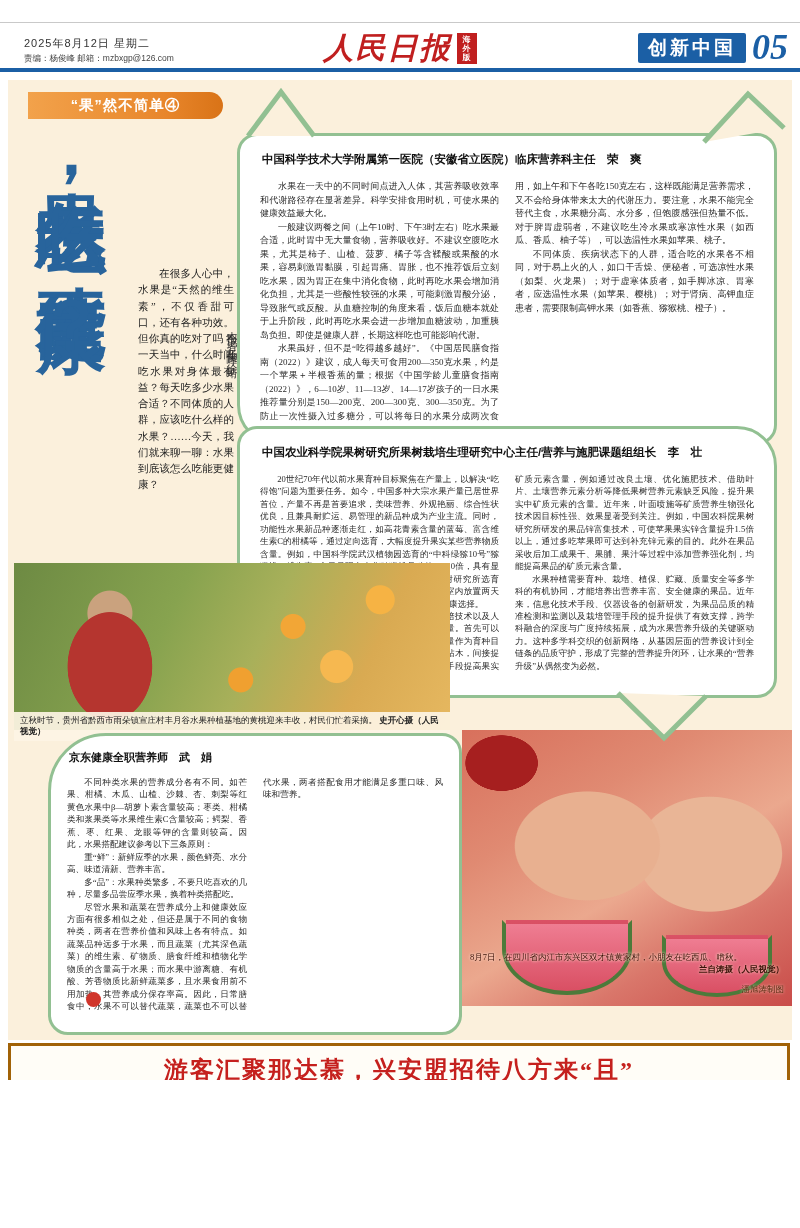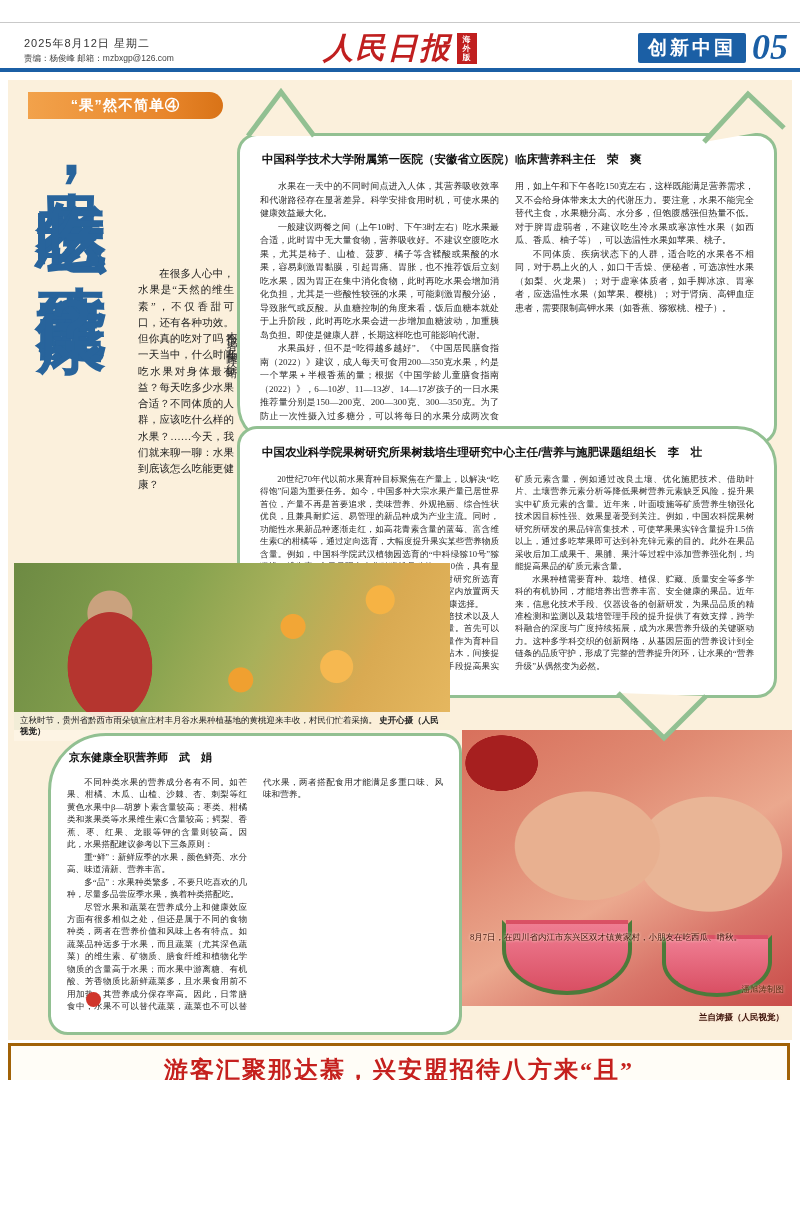--- a/index.html
+++ b/index.html
@@ -48,22 +48,22 @@
   .photo-left-caption{position:absolute;left:14px;top:712px;width:436px;box-sizing:border-box;background:rgba(253,244,228,0.92);font-family:"Liberation Serif",serif;font-size:8.5px;color:#222;padding:3px 6px 4px;line-height:1.3;}
   .photo-left-caption b{font-family:"Liberation Sans",sans-serif;}
   .photo-right{left:462px;top:730px;width:330px;height:276px;background:
     radial-gradient(ellipse 60px 46px at 12% 12%,#a61f1f 0 60%,rgba(0,0,0,0) 61%),
     radial-gradient(ellipse 120px 90px at 38% 42%,#e8b090 0 60%,rgba(0,0,0,0) 61%),
     radial-gradient(ellipse 120px 95px at 75% 45%,#e9b596 0 60%,rgba(0,0,0,0) 61%),
     linear-gradient(150deg,#d8705c,#e08a72 30%,#eba88e 55%,#d9766a 75%,#c94c49);}
   .melon{position:absolute;background:#e5607a;border:4px solid #4c7a3a;border-top-color:rgba(0,0,0,0);box-sizing:border-box;}
   .melon1{left:40px;top:190px;width:130px;height:75px;border-radius:0 0 120px 120px / 0 0 85px 85px;background:linear-gradient(#ef7d92,#d94f63);}
   .melon2{left:200px;top:205px;width:110px;height:62px;border-radius:0 0 110px 110px / 0 0 70px 70px;background:linear-gradient(#ef7d92,#d94f63);}
-  .photo-right-caption{position:absolute;left:470px;top:932px;width:314px;text-align:left;font-family:"Liberation Serif",serif;font-size:8.5px;color:#3a1208;text-shadow:0 0 3px #ffd8c8,0 0 3px #ffd8c8;line-height:1.35;}
-  .photo-right-credit{position:absolute;left:560px;top:964px;width:224px;text-align:right;font-weight:bold;font-size:8.5px;color:#3a1208;text-shadow:0 0 3px #ffd8c8;margin-top:48px;}
+  .photo-right-caption{position:absolute;left:470px;top:952px;width:314px;text-align:left;font-family:"Liberation Serif",serif;font-size:8.5px;color:#3a1208;text-shadow:0 0 3px #ffd8c8,0 0 3px #ffd8c8;line-height:1.35;}
+  .photo-right-credit{position:absolute;left:560px;top:964px;width:224px;text-align:right;font-weight:bold;font-size:8.5px;color:#3a1208;text-shadow:0 0 3px #ffd8c8;}
   .photo-right-art{position:absolute;left:660px;top:984px;width:124px;text-align:right;font-size:8.5px;color:#5a2a10;text-shadow:0 0 3px #ffe0d0;}
   
   .bottom-box{position:absolute;left:8px;top:1043px;width:782px;height:177px;background:#fffdf7;border:3px solid #a16207;box-sizing:border-box;}
   .bottom-title{position:absolute;left:0;top:8px;width:100%;text-align:center;font-family:"Liberation Serif",serif;font-weight:bold;font-size:24px;color:#c5201d;letter-spacing:2px;}
   .bottom-byline{position:absolute;left:0;top:44px;width:100%;text-align:center;font-size:9.5px;color:#222;}
   .bottom-byline b{font-weight:bold;}
   .bottom-body{position:absolute;left:10px;right:10px;top:61px;bottom:6px;overflow:hidden;column-count:6;column-gap:10px;column-fill:auto;font-family:"Liberation Serif",serif;font-size:6.9px;line-height:1.32;text-align:justify;color:#222;}
   .bottom-body p{margin:0;text-indent:2em;}
 </style>
 </head>

